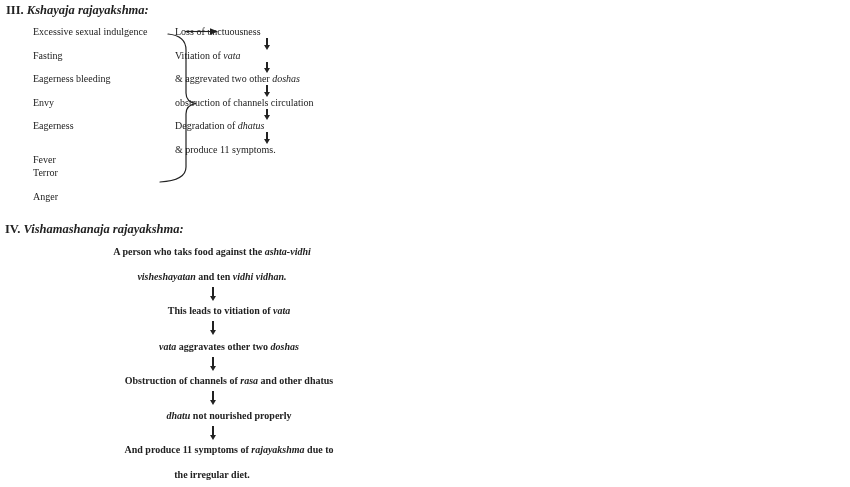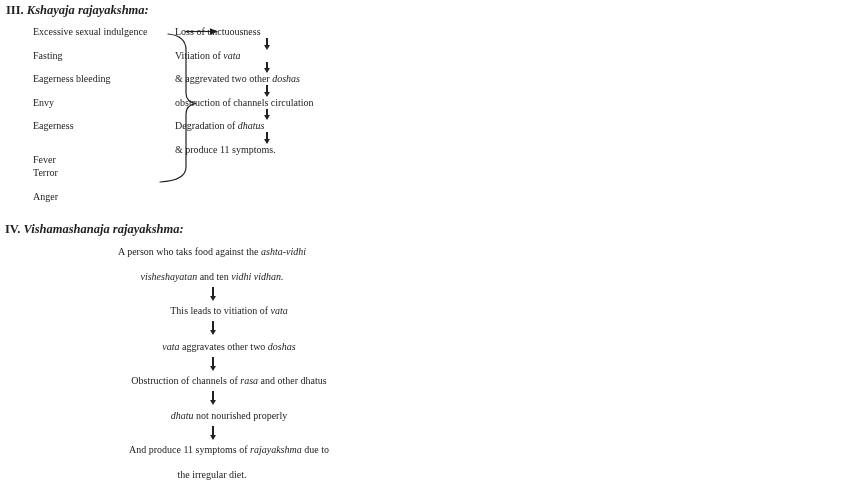--- a/index.html
+++ b/index.html
@@ -30,21 +30,21 @@
   
   .causes { position: absolute; left: 33px; top: 0; width: 150px; height: 210px; }
   .cause { left: 0; }
 
   
   .flow3 { position: absolute; left: 175px; top: 0; width: 180px; height: 170px; }
   .fline { left: 0; width: 100%; text-align: left; }
 
   
   .flow4 { position: absolute; left: 0; top: 0; width: 424px; height: 487px; }
-  .cline { left: 0; width: 100%; text-align: center; }
+  .cline { left: 0; width: 100%; text-align: center; font-weight: bold; }
   .shift { transform: translateX(17px); }
 
   
   .darr { position: absolute; width: 10px; }
   .darr::before {
     content: ""; display: block; margin: 0 auto;
     width: 1.3px; background: #222222;
   }
   .darr::after {
     content: ""; display: block; margin: -0.5px auto 0; width: 0; height: 0;

